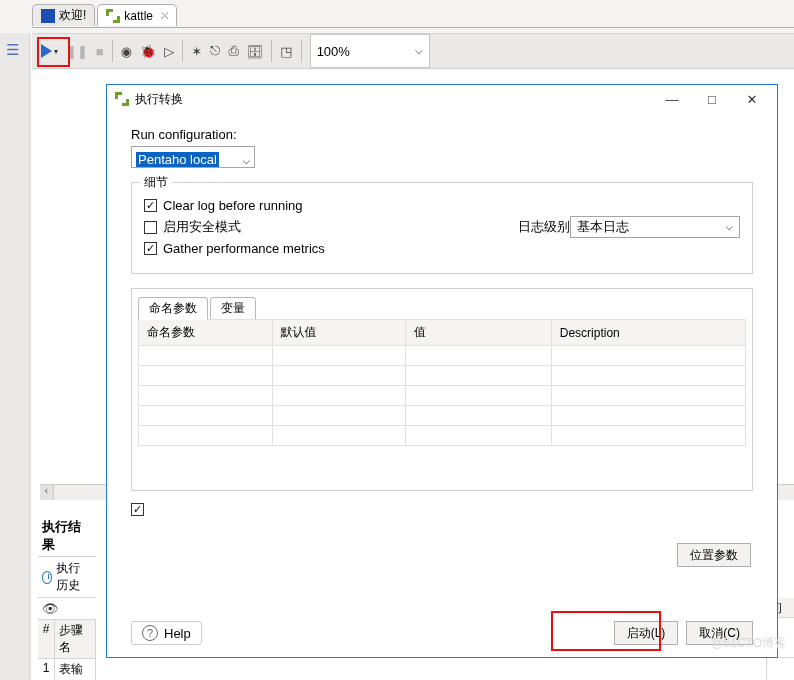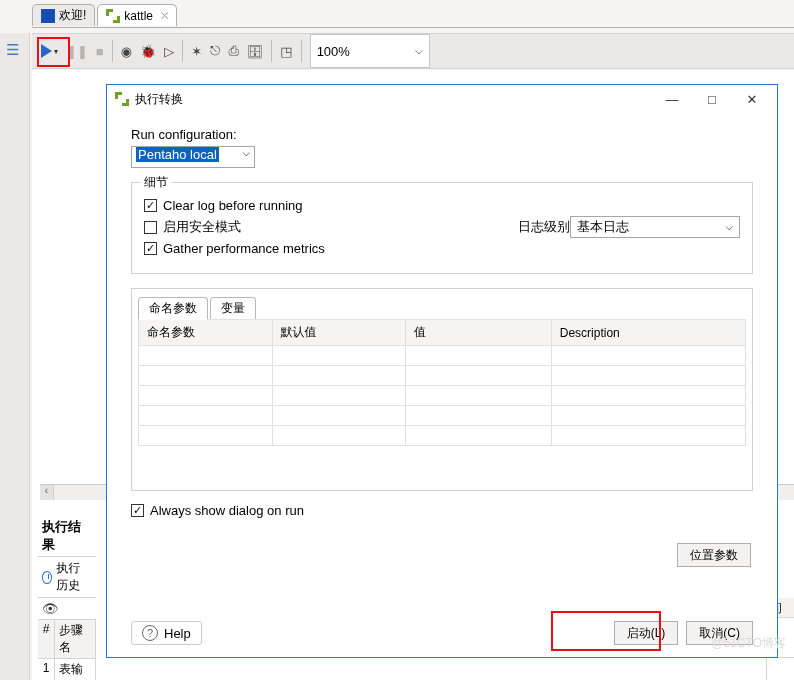--- a/index.html
+++ b/index.html
@@ -45,21 +45,21 @@
 .right-col { position:absolute; right:0; bottom:0; height:164px; width:28px; border-left:1px solid #d6d4d2; }
 .right-col .cell { height:20px; border-bottom:1px solid #d6d4d2; font-size:12px; padding:2px 3px; background:#f3f2f0; }
 
 .dialog { position:absolute; top:84px; left:106px; width:672px; height:574px; background:#fff; border:1px solid #2079d6; box-shadow:0 0 0 0; }
 .dlg-title { height:28px; display:flex; align-items:center; padding:0 8px; gap:6px; }
 .dlg-title-txt { flex:1; font-size:12px; }
 .win-btn { width:34px; height:22px; display:flex; align-items:center; justify-content:center; color:#333; font-size:13px; }
 
 .dlg-body { position:absolute; top:28px; left:0; right:0; bottom:0; padding:8px 24px 14px 24px; }
 .label { font-size:13px; margin:6px 0 4px; }
-.select { border:1px solid #a7a5a3; height:22px; width:124px; display:flex; align-items:flex-start; justify-content:space-between; padding:0 4px; font-size:13px; }
+.select { border:1px solid #a7a5a3; height:22px; width:124px; display:flex; align-items:flex-end; justify-content:space-between; padding:0 4px; font-size:13px; }
 .sel-text { background:#0b63c4; color:#fff; padding:0 2px; }
 .chev { font-size:10px; color:#333; }
 
 .fieldset { border:1px solid #d3d1cf; margin-top:14px; padding:10px 12px 12px; position:relative; }
 .legend { position:absolute; top:-9px; left:8px; background:#fff; padding:0 4px; font-size:12px; }
 .row { display:flex; align-items:center; gap:6px; margin:5px 0; font-size:13px; }
 .chk { width:13px; height:13px; border:1px solid #333; display:inline-flex; align-items:center; justify-content:center; font-size:11px; line-height:1; }
 .details-grid { display:flex; }
 .details-left { flex:1; }
 .details-right { display:flex; align-items:center; }
@@ -256,21 +256,20 @@
               <td></td>
               <td></td>
             </tr>
       </tbody>
         </table>
     </div>
     <div class="btn pos-btn">位置参数</div>
 
     <div class="row always-row">
       <span class="chk">✓</span>
-      <span>Always show dialog on run</span>
     </div>
 
     <div class="dlg-footer">
       <div class="help-btn">
         <span class="help-icon">?</span>
         <span>Help</span>
       </div>
       <div class="footer-right">
         <div class="btn">启动(L)</div>
         <div class="btn">取消(C)</div>

